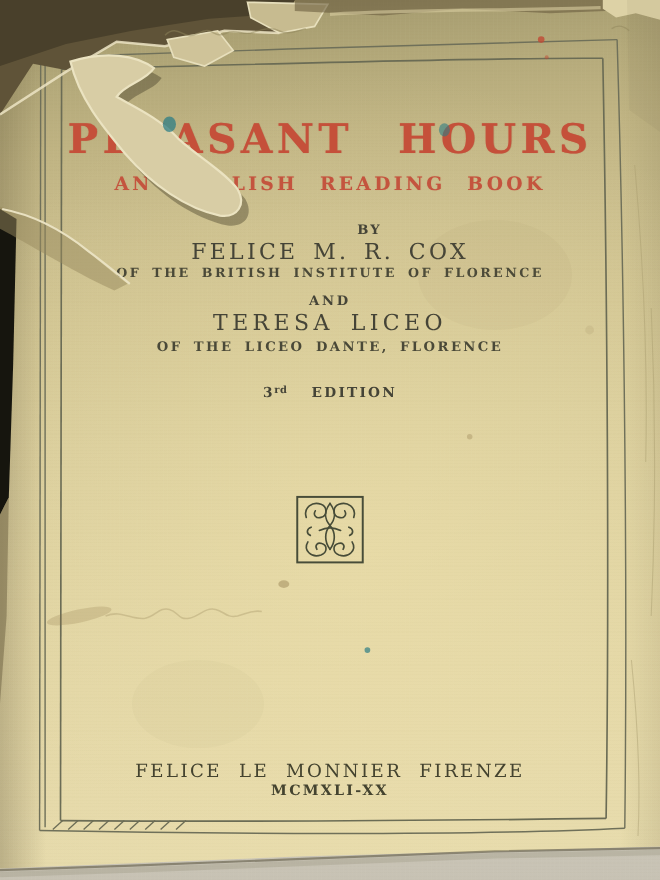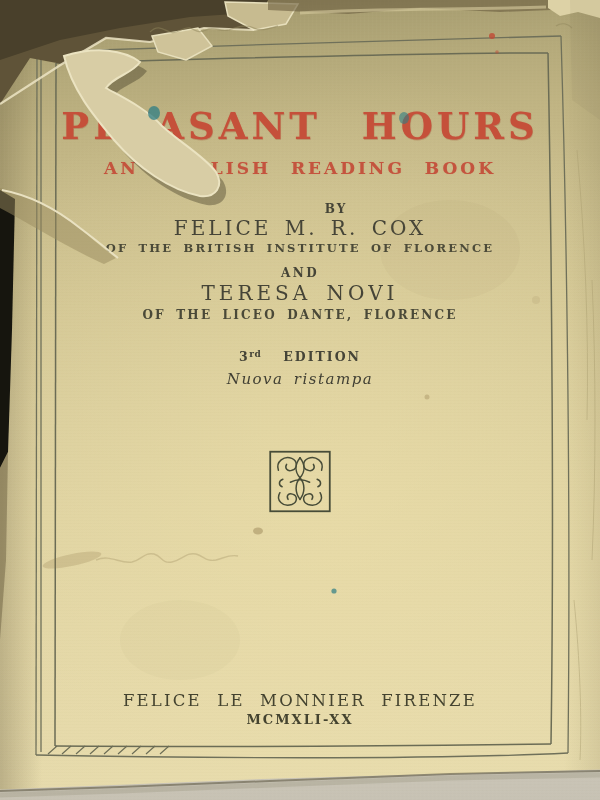--- a/index.html
+++ b/index.html
@@ -87,24 +87,23 @@
         <path d="M160,754 l9,-8"></path>
     </g>
   </svg>
 
   <div class="t title">PLEASANT HOURS</div>
   <div class="t subtitle">AN ENGLISH READING BOOK</div>
   <div class="t by">BY</div>
   <div class="t author1">FELICE M. R. COX</div>
   <div class="t and">AND</div>
   <div class="t affil1">OF THE BRITISH INSTITUTE OF FLORENCE</div>
-  <div class="t author2">TERESA NOVI</div>
+  <div class="t author2">TERESA LICEO</div>
   <div class="t affil2">OF THE LICEO DANTE, FLORENCE</div>
   <div class="t edition"><span>3</span><span class="sup">rd</span><span class="word">EDITION</span></div>
-  <div class="t nuova">Nuova ristampa</div>
   <div class="t publisher">FELICE LE MONNIER FIRENZE</div>
   <div class="t yearline">MCMXLI-XX</div>
 
   <svg class="monogram" viewBox="0 0 86 86">
     <g stroke="#474c38" fill="none" stroke-width="2" stroke-linecap="round">
       <rect x="3" y="3" width="80" height="80" stroke-width="2.4"></rect>
       <path d="M14,28 C10,16 22,8 32,12 C40,15 40,26 32,28 C26,30 22,25 25,20"></path>
       <path d="M72,28 C76,16 64,8 54,12 C46,15 46,26 54,28 C60,30 64,25 61,20"></path>
       <path d="M43,11 C36,20 36,30 43,38 C50,46 50,58 43,67"></path>
       <path d="M43,11 C50,20 50,30 43,38 C36,46 36,58 43,67"></path>

